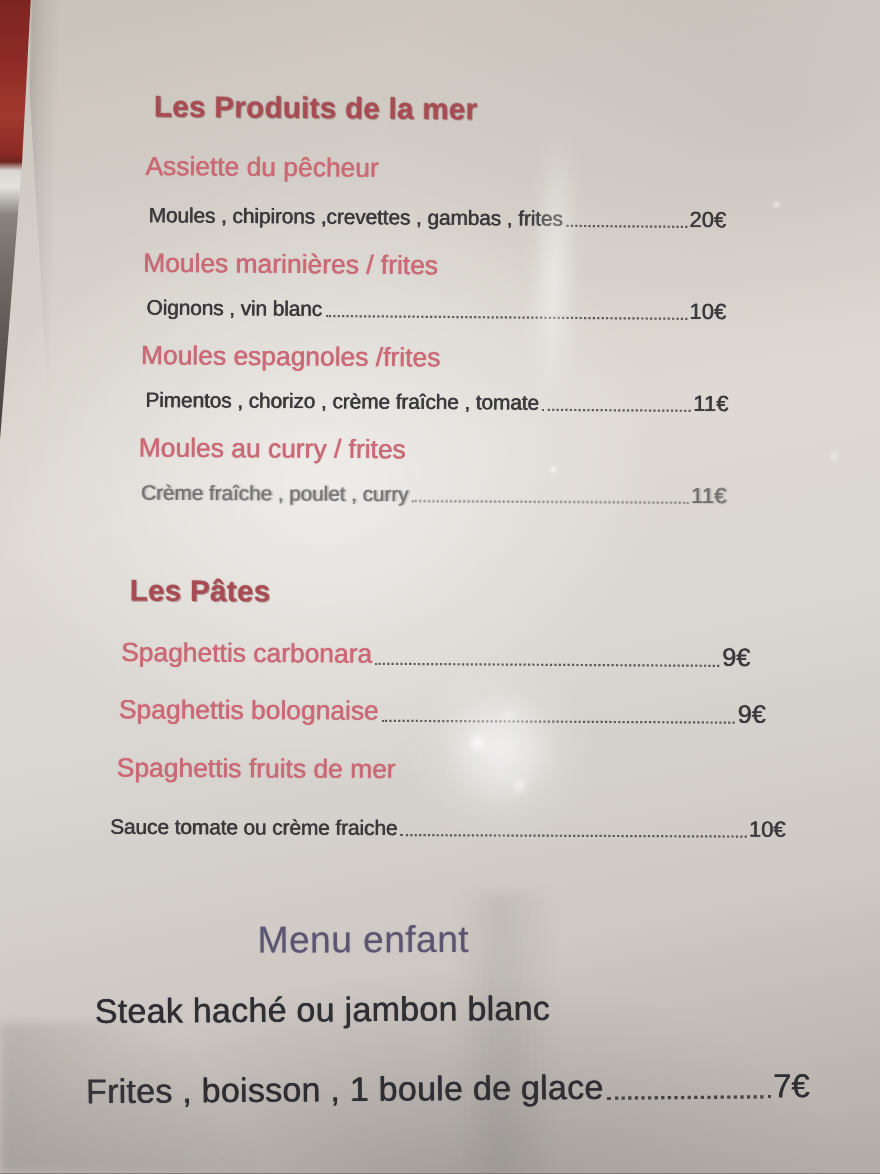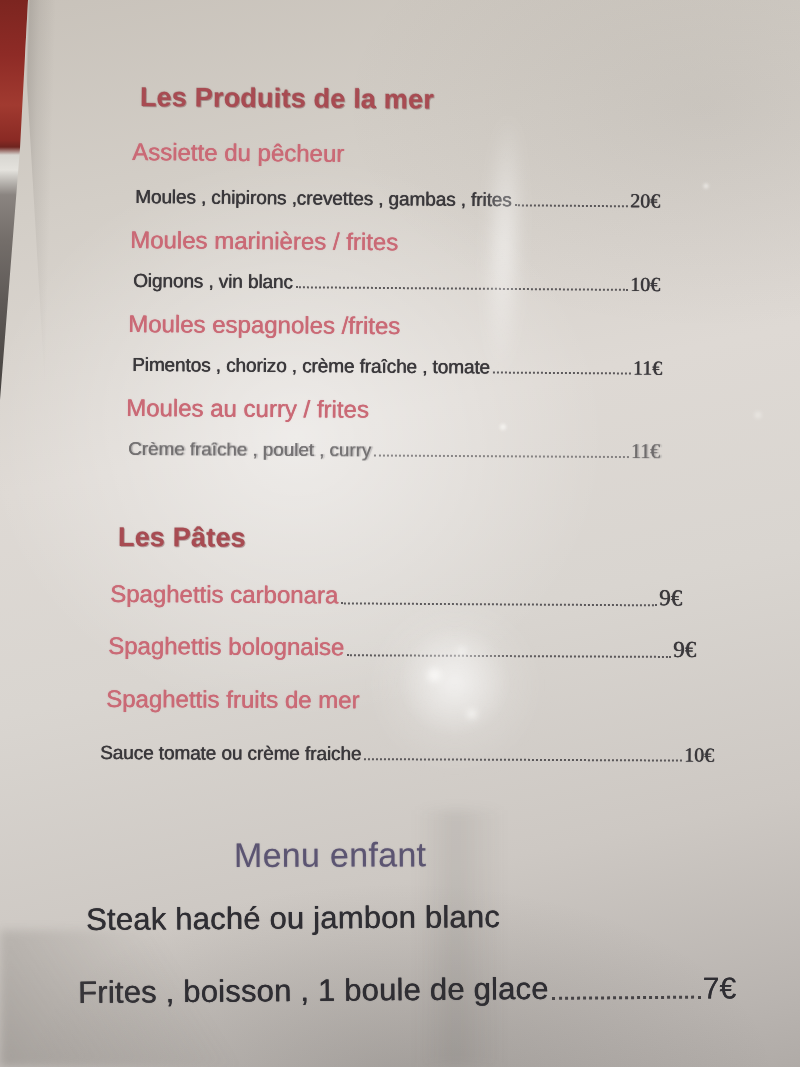--- a/index.html
+++ b/index.html
@@ -79,21 +79,21 @@
   }
   .item-name{
     color:var(--c-item,#ca6a76);font-size:24px;
     text-shadow:.45px 0 0 currentColor, 0 0 1.2px rgba(202,106,118,.55);
   }
   .desc, .price{
     color:var(--c-text,#3b393c);
     text-shadow:.5px 0 0 currentColor, 0 0 1px rgba(59,57,60,.45);
   }
   .desc{font-size:19px;letter-spacing:-.1px;white-space:nowrap;}
-  .price{font-size:20px;font-family:Liberation Serif, serif;}
+  .price{font-size:20px;}
   .leader{flex:1;border-bottom:2.6px dotted rgba(62,60,63,.82);margin:0 2px 4px 3px;min-width:20px;}
   .s2 .item-name{font-size:24px;}
   .s2 .price{font-size:23px;}
   .s2 .leader{margin-bottom:5px;}
   .enfant-title{
     color:var(--c-enfant,#5c5572);font-size:34px;letter-spacing:.3px;
     text-shadow:0 0 1.2px rgba(92,85,114,.55);
   }
   .big{font-size:31px;letter-spacing:.2px;color:#2f2e33;
     text-shadow:.4px 0 0 currentColor, 0 0 1.2px rgba(47,46,51,.4);}

